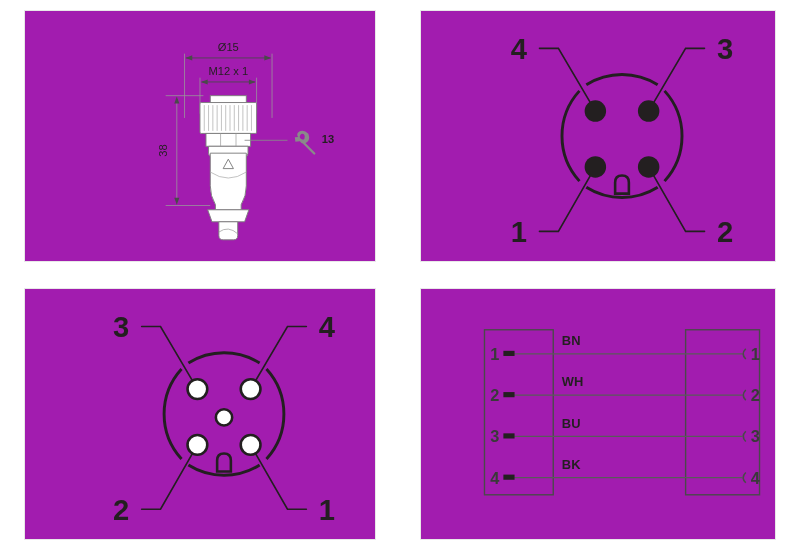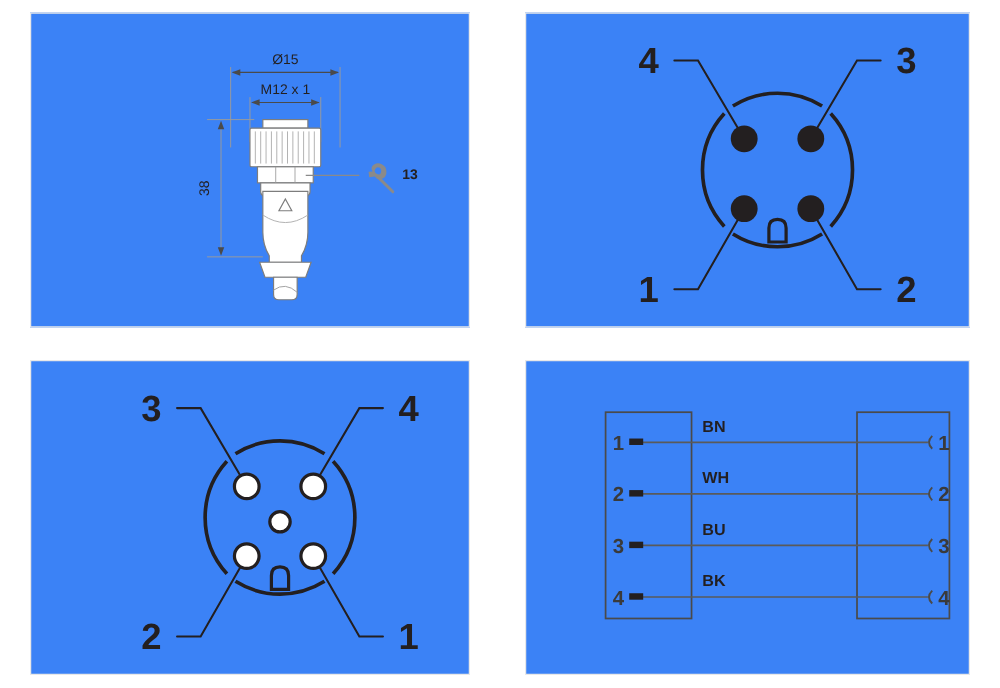--- a/index.html
+++ b/index.html
@@ -18,21 +18,21 @@
   #sheet {
     position: relative;
     width: 800px;
     height: 550px;
     background: #ffffff;
   }
   .panel {
     position: absolute;
     box-sizing: border-box;
     border: 1.5px solid #e8e8e8;
-    background: #3b82f6;
+    background: #a21caf;
     padding-left: 48px;
   }
   #panel-dimension  { left: 24px;  top: 10px;  width: 352px; height: 252px; }
   #panel-male-face  { left: 420px; top: 10px;  width: 356px; height: 252px; }
   #panel-female-face{ left: 24px;  top: 288px; width: 352px; height: 252px; }
   #panel-wiring     { left: 420px; top: 288px; width: 356px; height: 252px; }
 
   .panel svg {
     display: block;
     width: 100%;

